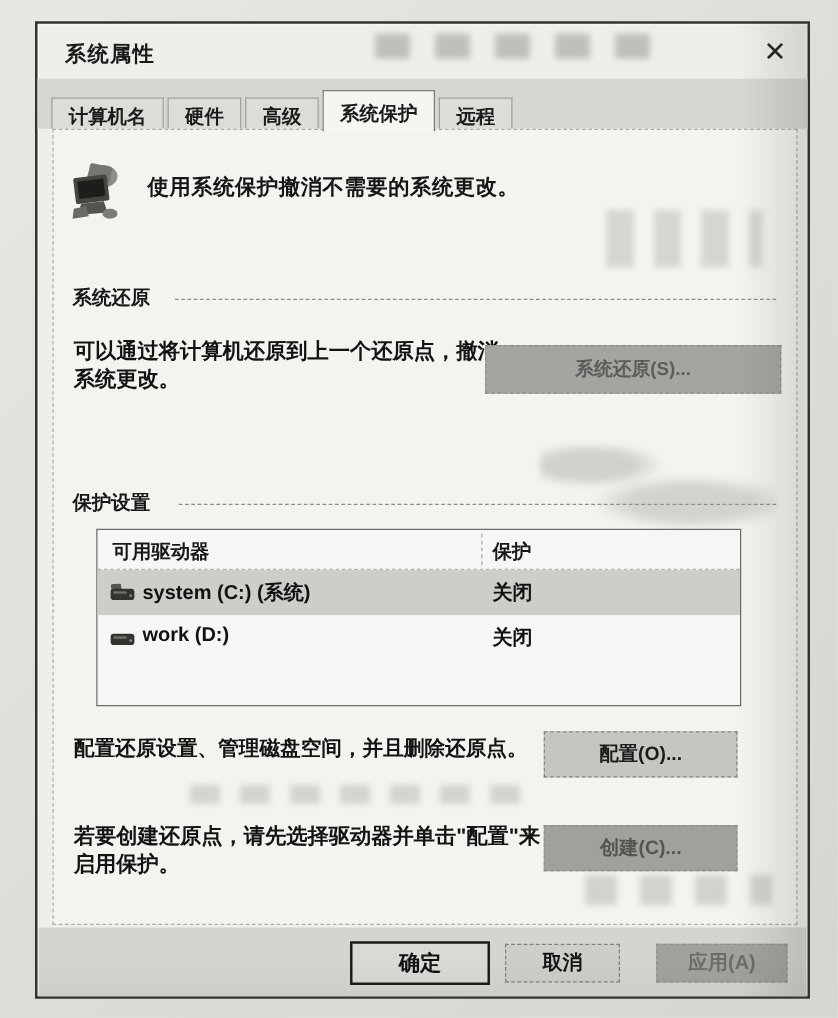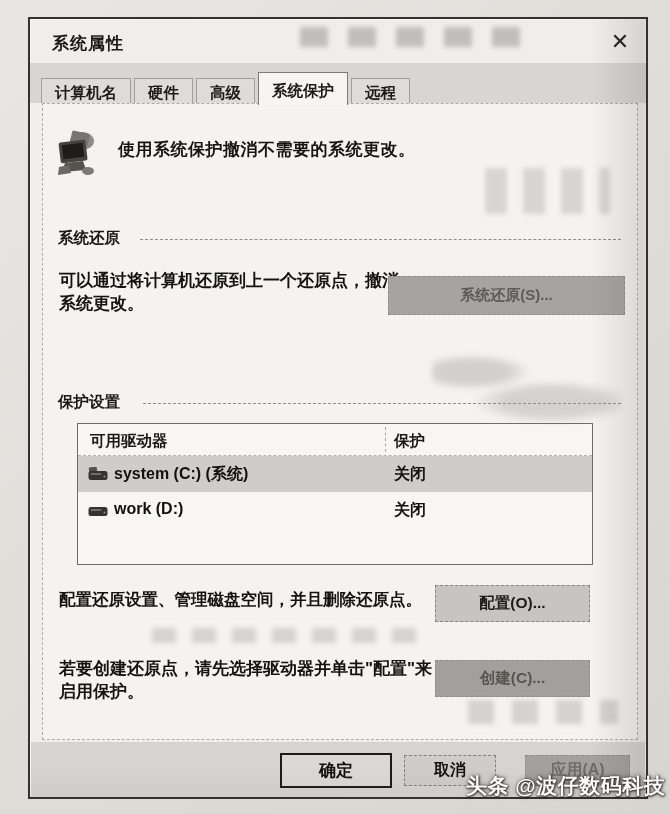--- a/index.html
+++ b/index.html
@@ -230,15 +230,14 @@
 
     <div class="dialog-shade"></div>
   </div>
 
   <div class="smudge smudge-a"></div>
   <div class="smudge smudge-b"></div>
   <div class="smudge smudge-c"></div>
   <div class="smudge smudge-d"></div>
   <div class="smudge smudge-e"></div>
 
-  <div class="watermark">头条 @波仔数码科技</div>
 
 </div>
 
 </body></html>

